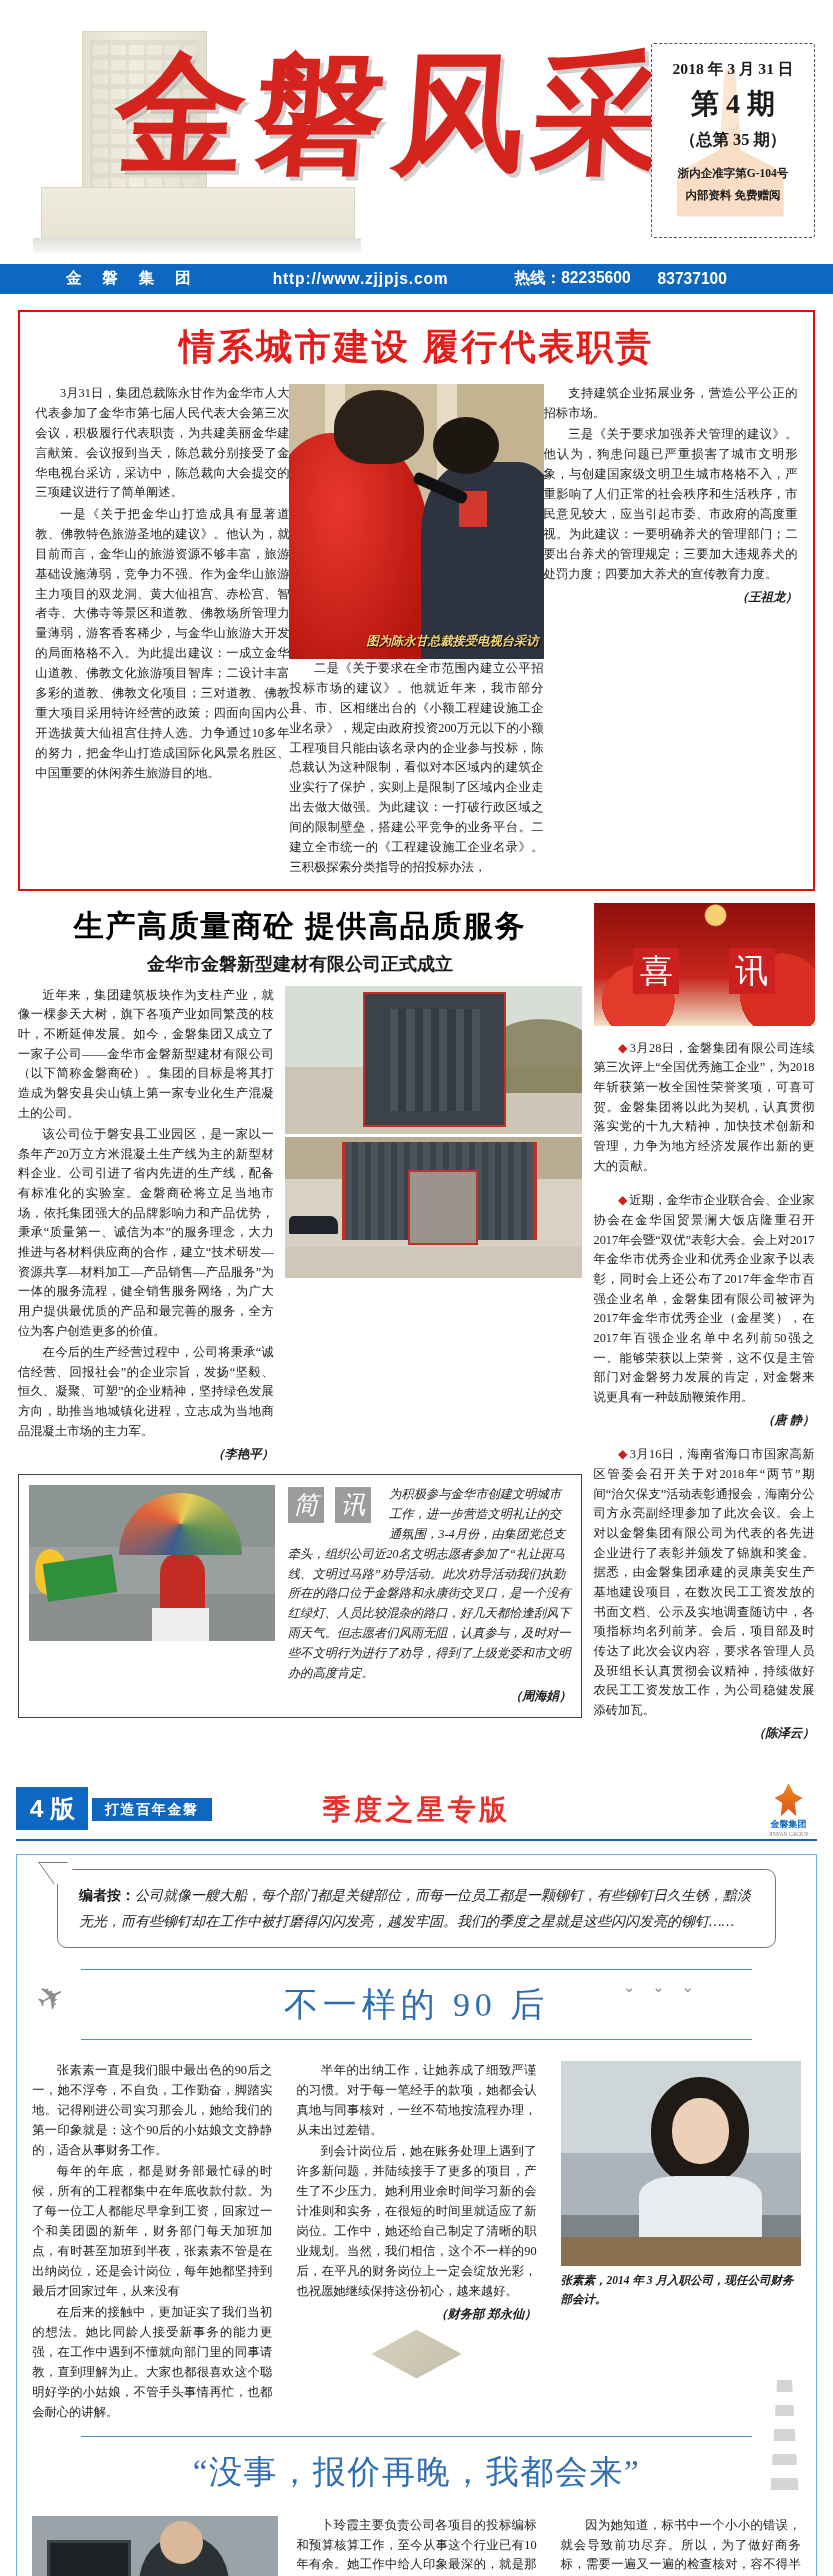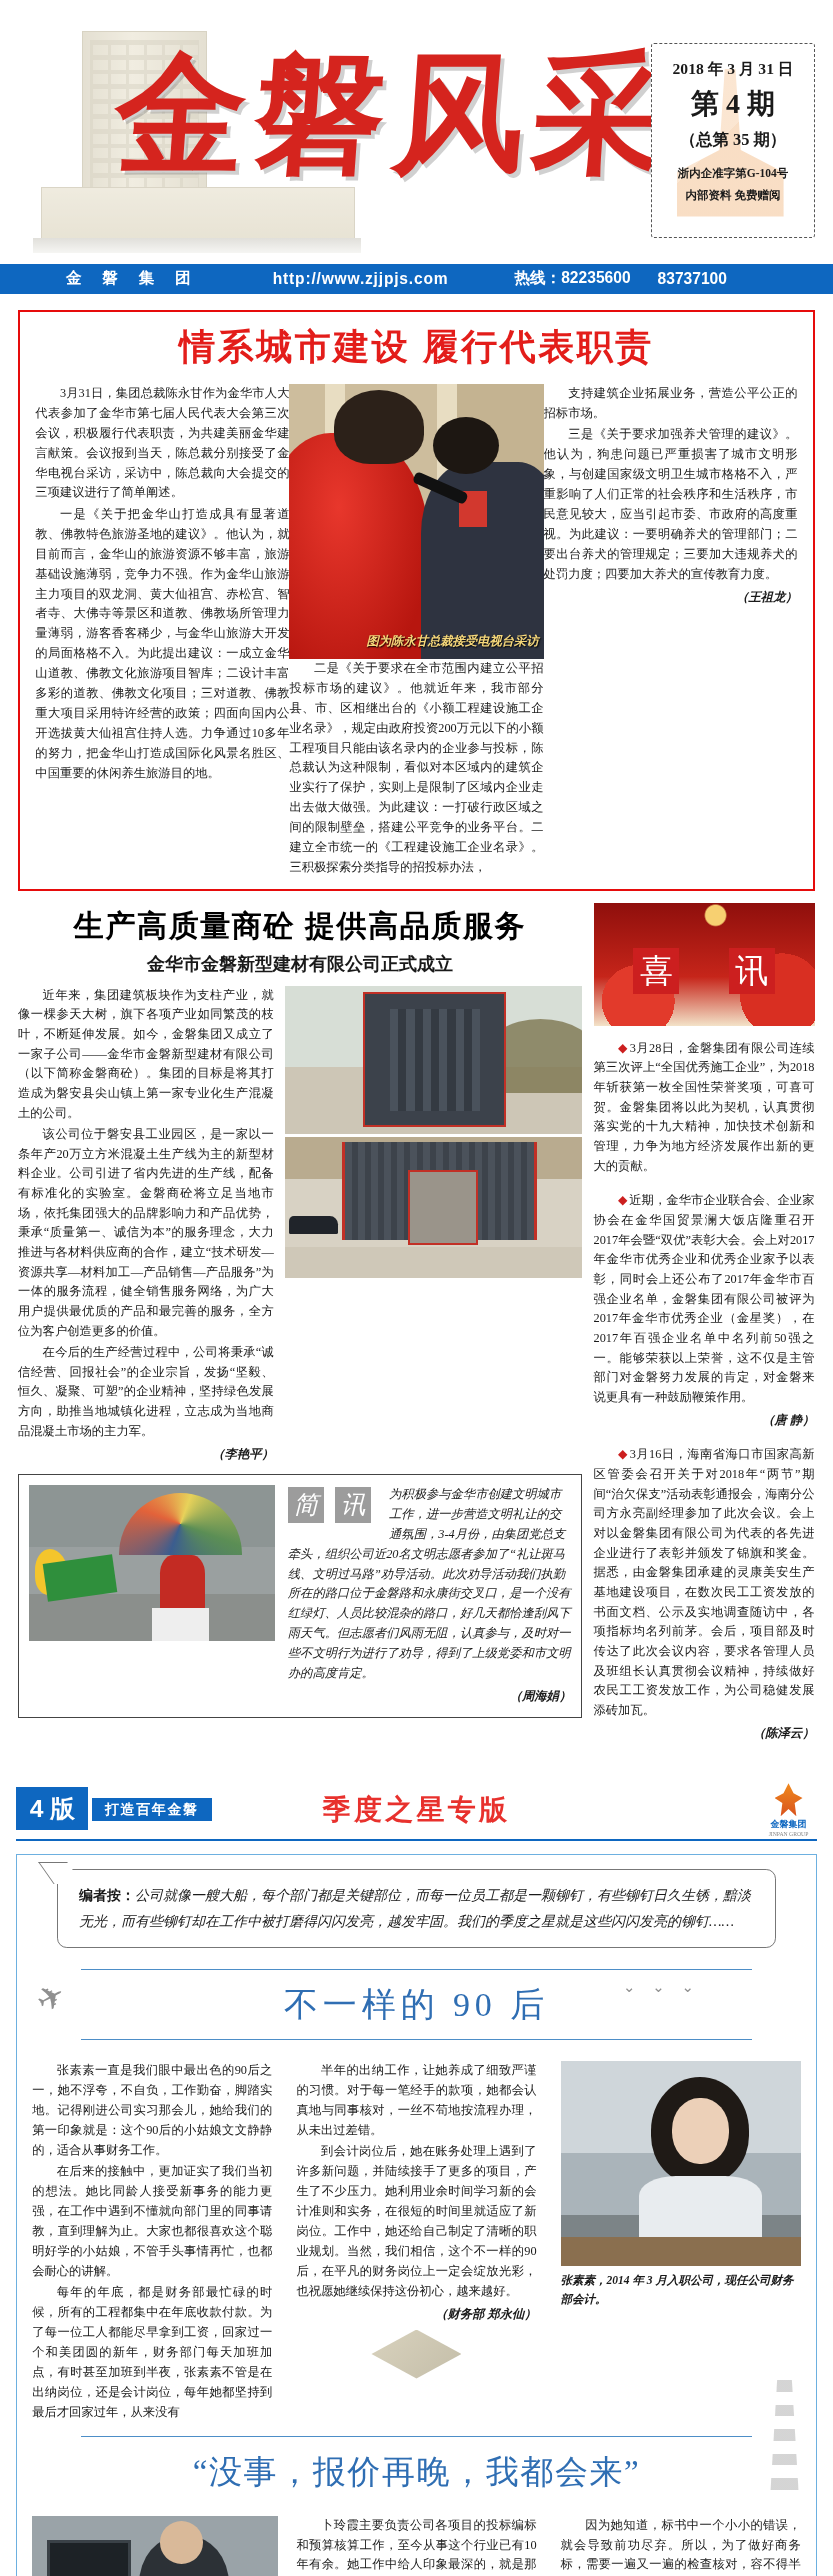--- a/index.html
+++ b/index.html
@@ -277,22 +277,22 @@
     <div class="plane">✈</div>
     <div class="birds">⌄ ⌄ ⌄</div>
     <div class="inktower"></div>
 
     <div class="trule"></div>
     <div class="star-title">不一样的 90 后</div>
     <div class="trule"></div>
     <div class="starcols">
       <div class="starcol">
           <p class="para">张素素一直是我们眼中最出色的90后之一，她不浮夸，不自负，工作勤奋，脚踏实地。记得刚进公司实习那会儿，她给我们的第一印象就是：这个90后的小姑娘文文静静的，适合从事财务工作。</p>
+          <p class="para">每年的年底，都是财务部最忙碌的时候，所有的工程都集中在年底收款付款。为了每一位工人都能尽早拿到工资，回家过一个和美团圆的新年，财务部门每天加班加点，有时甚至加班到半夜，张素素不管是在出纳岗位，还是会计岗位，每年她都坚持到最后才回家过年，从来没有</p>
           <p class="para">在后来的接触中，更加证实了我们当初的想法。她比同龄人接受新事务的能力更强，在工作中遇到不懂就向部门里的同事请教，直到理解为止。大家也都很喜欢这个聪明好学的小姑娘，不管手头事情再忙，也都会耐心的讲解。</p>
-          <p class="para">每年的年底，都是财务部最忙碌的时候，所有的工程都集中在年底收款付款。为了每一位工人都能尽早拿到工资，回家过一个和美团圆的新年，财务部门每天加班加点，有时甚至加班到半夜，张素素不管是在出纳岗位，还是会计岗位，每年她都坚持到最后才回家过年，从来没有</p>
         </div>
       <div class="starcol">
         <div>
             <p class="para">半年的出纳工作，让她养成了细致严谨的习惯。对于每一笔经手的款项，她都会认真地与同事核对，一丝不苟地按流程办理，从未出过差错。</p>
             <p class="para">到会计岗位后，她在账务处理上遇到了许多新问题，并陆续接手了更多的项目，产生了不少压力。她利用业余时间学习新的会计准则和实务，在很短的时间里就适应了新岗位。工作中，她还给自己制定了清晰的职业规划。当然，我们相信，这个不一样的90后，在平凡的财务岗位上一定会绽放光彩，也祝愿她继续保持这份初心，越来越好。</p>
           </div>
         <div class="byline">（财务部  郑永仙）</div>
         <div class="diamond"></div>
       </div>
       <div class="starcol">

